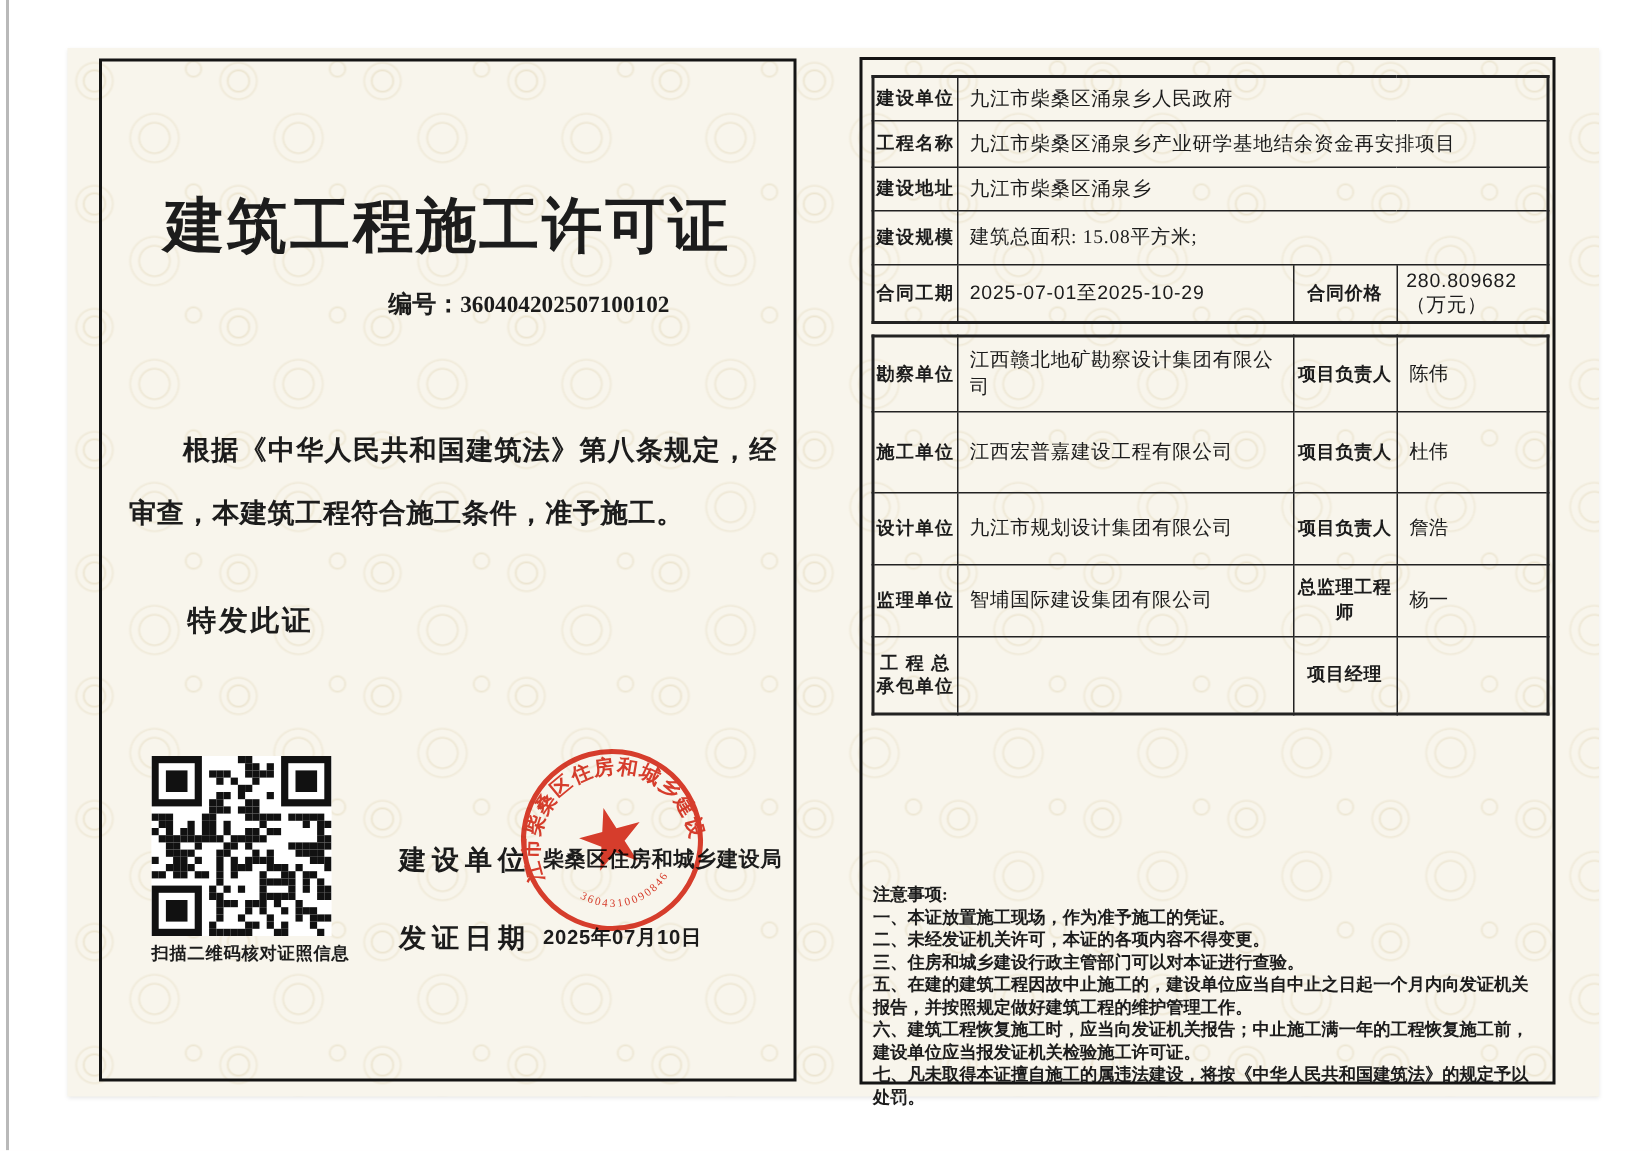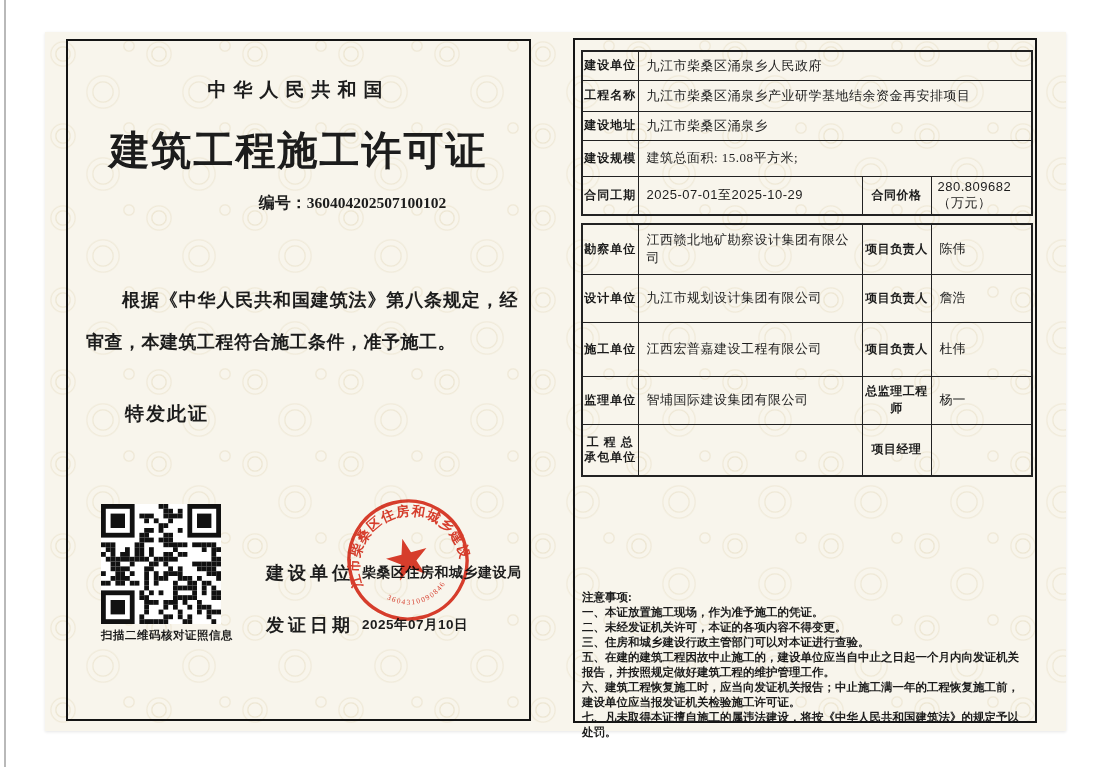--- a/index.html
+++ b/index.html
@@ -58,21 +58,20 @@
   .notes div{margin:0;}
 </style>
 </head>
 <body>
 
 <div class="canvas">
   <div class="edge-line"></div>
   <div class="paper">
 
     <div class="page page-left">
-      <div class="country">中华人民共和国</div>
       <div class="cert-title">建筑工程施工许可证</div>
       <div class="serial"><span>编号：</span><span class="num">360404202507100102</span></div>
       <div class="body-par">根据《中华人民共和国建筑法》第八条规定，经审查，本建筑工程符合施工条件，准予施工。</div>
       <div class="issue-st">特发此证</div>
 
       <div class="qr-block">
         <svg id="qr" class="qr-code" viewBox="0 0 125 125" xmlns="http://www.w3.org/2000/svg">
             <rect x="0" y="0" width="125" height="125" fill="#ffffff"></rect>
             <rect x="60" y="0" width="5" height="5" fill="#111"></rect>
             <rect x="65" y="0" width="5" height="5" fill="#111"></rect>
@@ -362,31 +361,31 @@
             <col style="width:69px">
             <col style="width:101px">
           </colgroup>
         <tbody>
             <tr style="height:50px">
           <td class="lab">勘察单位</td>
           <td class="val">江西赣北地矿勘察设计集团有限公司</td>
           <td class="role">项目负责人</td>
           <td class="person">陈伟</td>
         </tr>
+        <tr style="height:54px">
+          <td class="lab">施工单位</td>
+          <td class="val">江西宏普嘉建设工程有限公司</td>
+          <td class="role">项目负责人</td>
+          <td class="person">杜伟</td>
+        </tr>
         <tr style="height:48px">
           <td class="lab">设计单位</td>
           <td class="val">九江市规划设计集团有限公司</td>
           <td class="role">项目负责人</td>
           <td class="person">詹浩</td>
-        </tr>
-        <tr style="height:54px">
-          <td class="lab">施工单位</td>
-          <td class="val">江西宏普嘉建设工程有限公司</td>
-          <td class="role">项目负责人</td>
-          <td class="person">杜伟</td>
         </tr>
         <tr style="height:48px">
           <td class="lab">监理单位</td>
           <td class="val">智埔国际建设集团有限公司</td>
           <td class="role">总监理工程师</td>
           <td class="person">杨一</td>
         </tr>
         <tr style="height:52px">
           <td class="lab">工 程 总
 承包单位</td>

